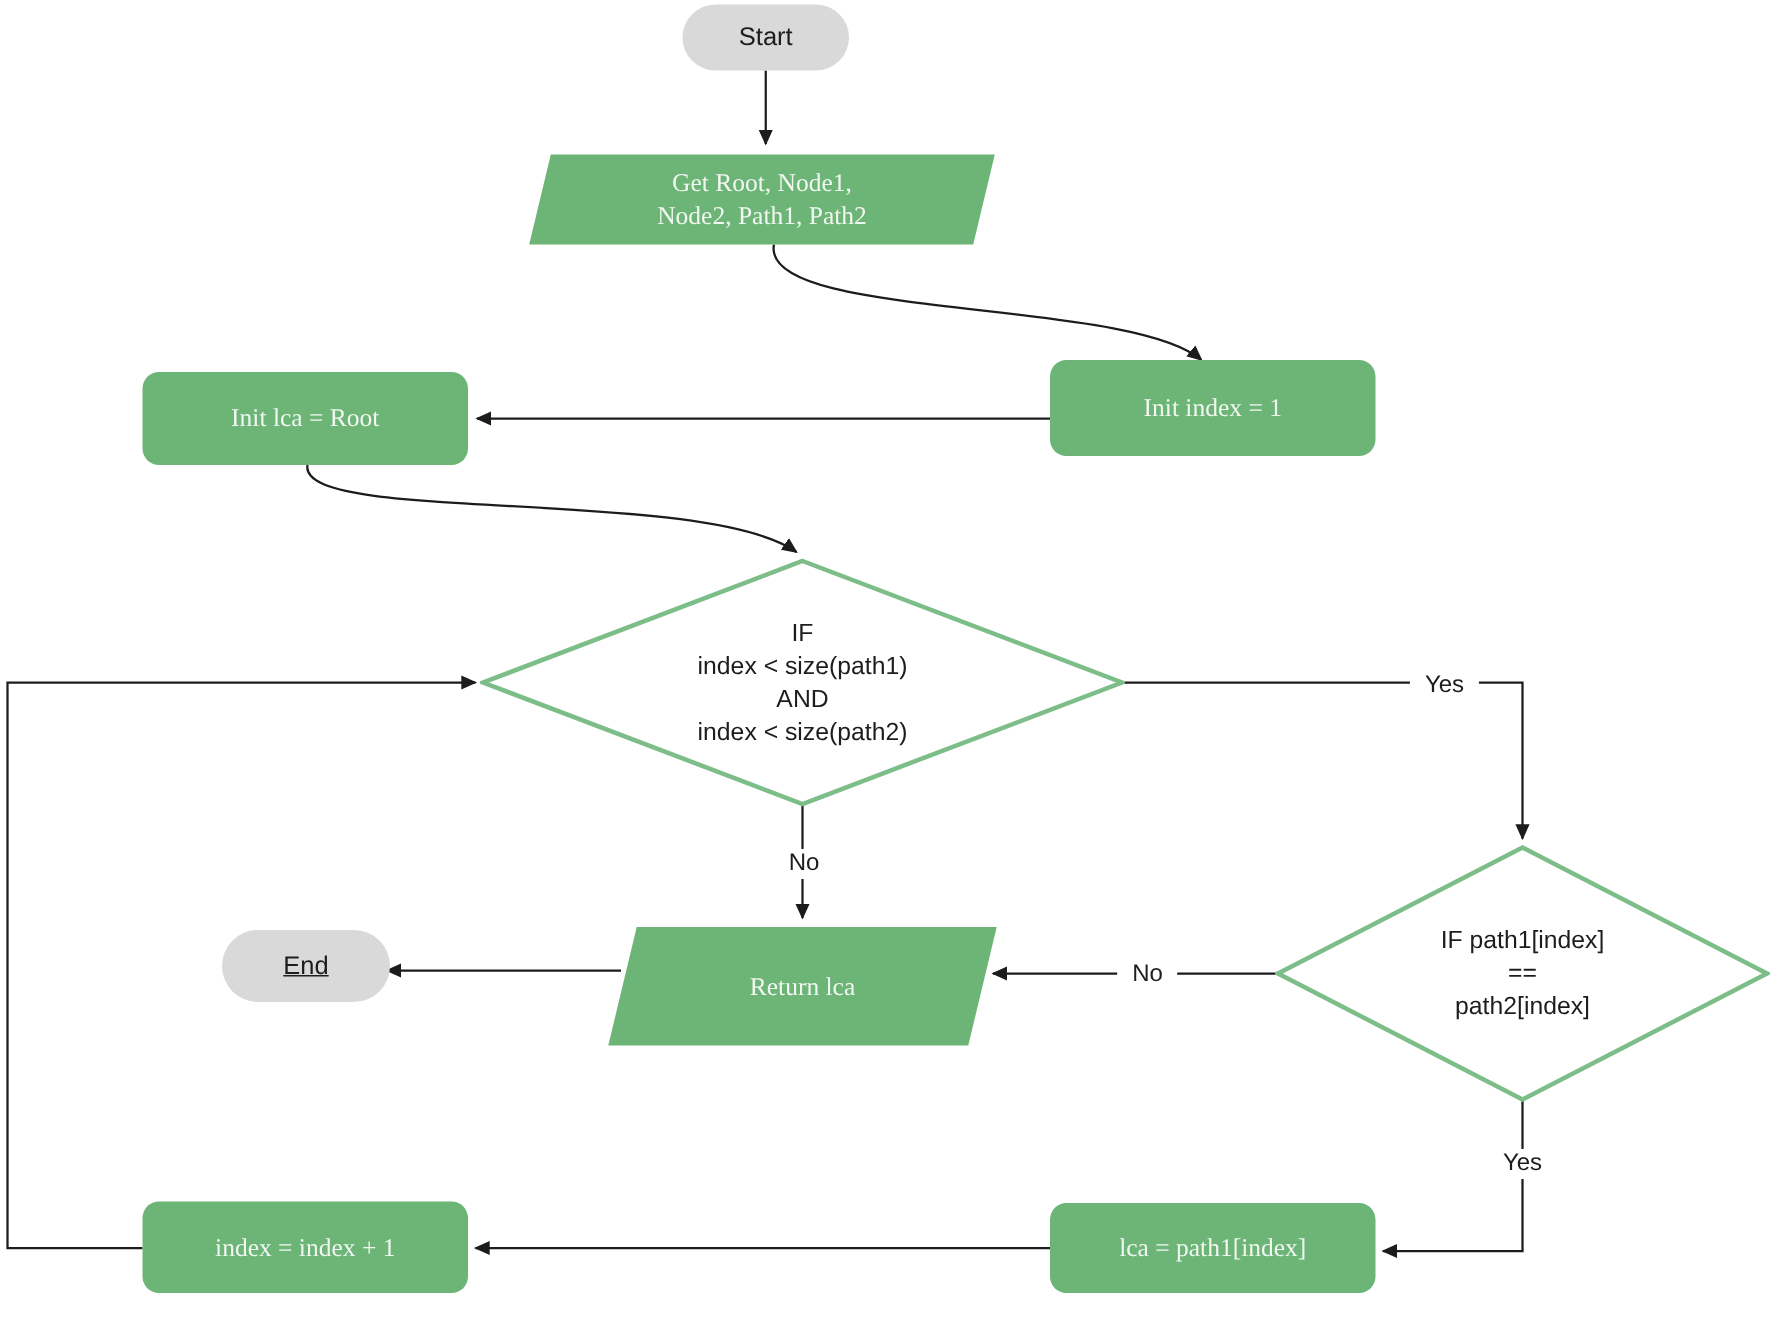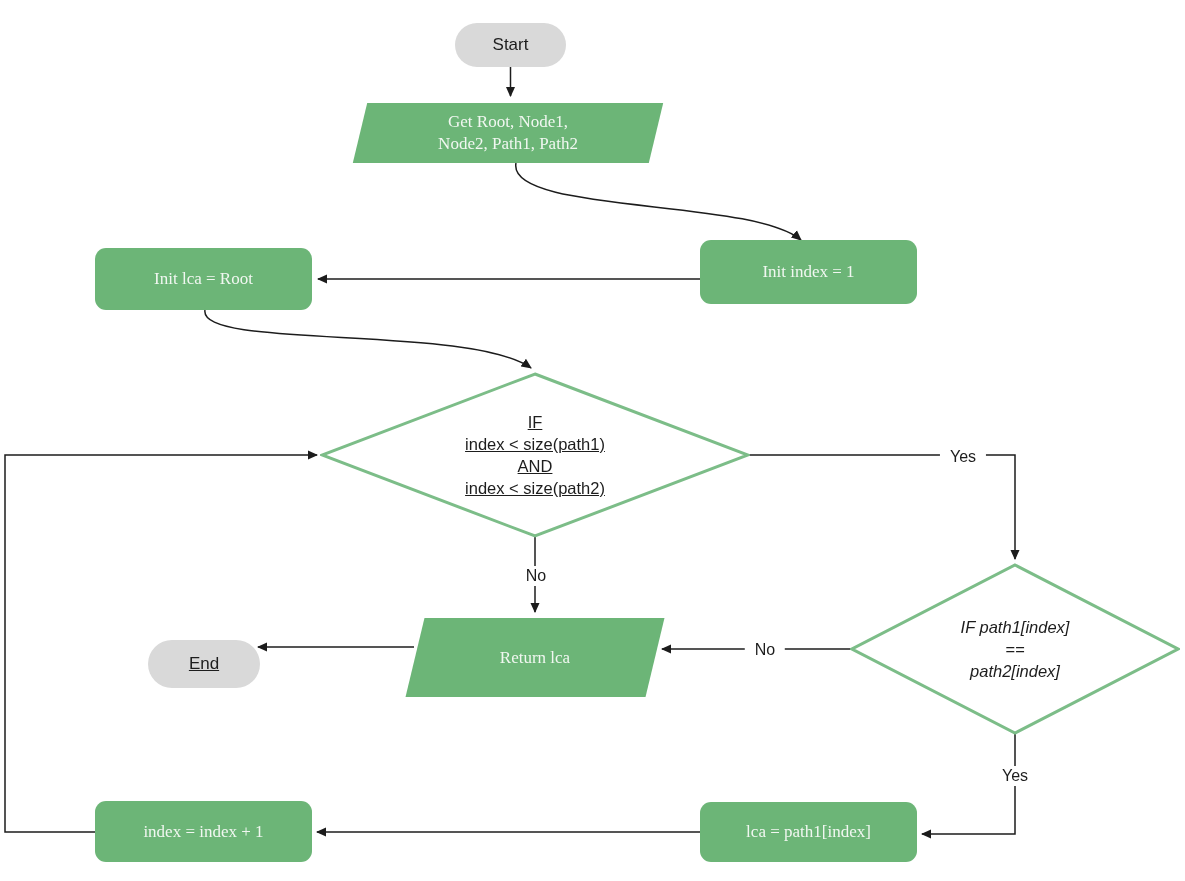--- a/index.html
+++ b/index.html
@@ -25,21 +25,20 @@
   .node-text {
     position:relative; z-index:2; width:100%; text-align:center;
     font-size:17px; line-height:22px; white-space:pre-line;
   }
   .light { color:var(--node-text-light);font-family:Liberation Serif, serif; }
   .dark  { color:var(--text-dark); }
 
   .terminal {
     background:var(--terminal-gray);
     border-radius:24px;
-    margin-top:20px;
   }
   .process {
     background:var(--node-green);
     border-radius:11px;
   }
   .para .para-bg {
     position:absolute; inset:0;
     background:var(--node-green);
     transform:skewX(-13.5deg);
     z-index:1;
@@ -92,31 +91,31 @@
   </div>
 
   <div class="node process" style="left:700px; top:240px; width:217px; height:64px;">
     <div class="node-text light">Init index = 1</div>
   </div>
 
   <div class="node process" style="left:95px; top:248px; width:217px; height:62px;">
     <div class="node-text light">Init lca = Root</div>
   </div>
 
-  <div class="node diamond" style="left:320px; top:372px; width:430px; height:166px;text-decoration:underline;">
+  <div class="node diamond" style="left:320px; top:372px; width:430px; height:166px;">
     <svg viewBox="0 0 430 166">
       <polygon class="diamond-shape" points="215,2 428,83 215,164 2,83"></polygon>
     </svg>
     <div class="node-text dark">IF
 index &lt; size(path1)
 AND
 index &lt; size(path2)</div>
   </div>
 
-  <div class="node diamond" style="left:850px; top:563px; width:330px; height:172px;font-style:italic;">
+  <div class="node diamond" style="left:850px; top:563px; width:330px; height:172px;">
     <svg viewBox="0 0 330 172">
       <polygon class="diamond-shape" points="165,2 328,86 165,170 2,86"></polygon>
     </svg>
     <div class="node-text dark">IF path1[index]
 ==
 path2[index]</div>
   </div>
 
   <div class="node para" style="left:415px; top:618px; width:240px; height:79px;">
     <div class="para-bg"></div>

